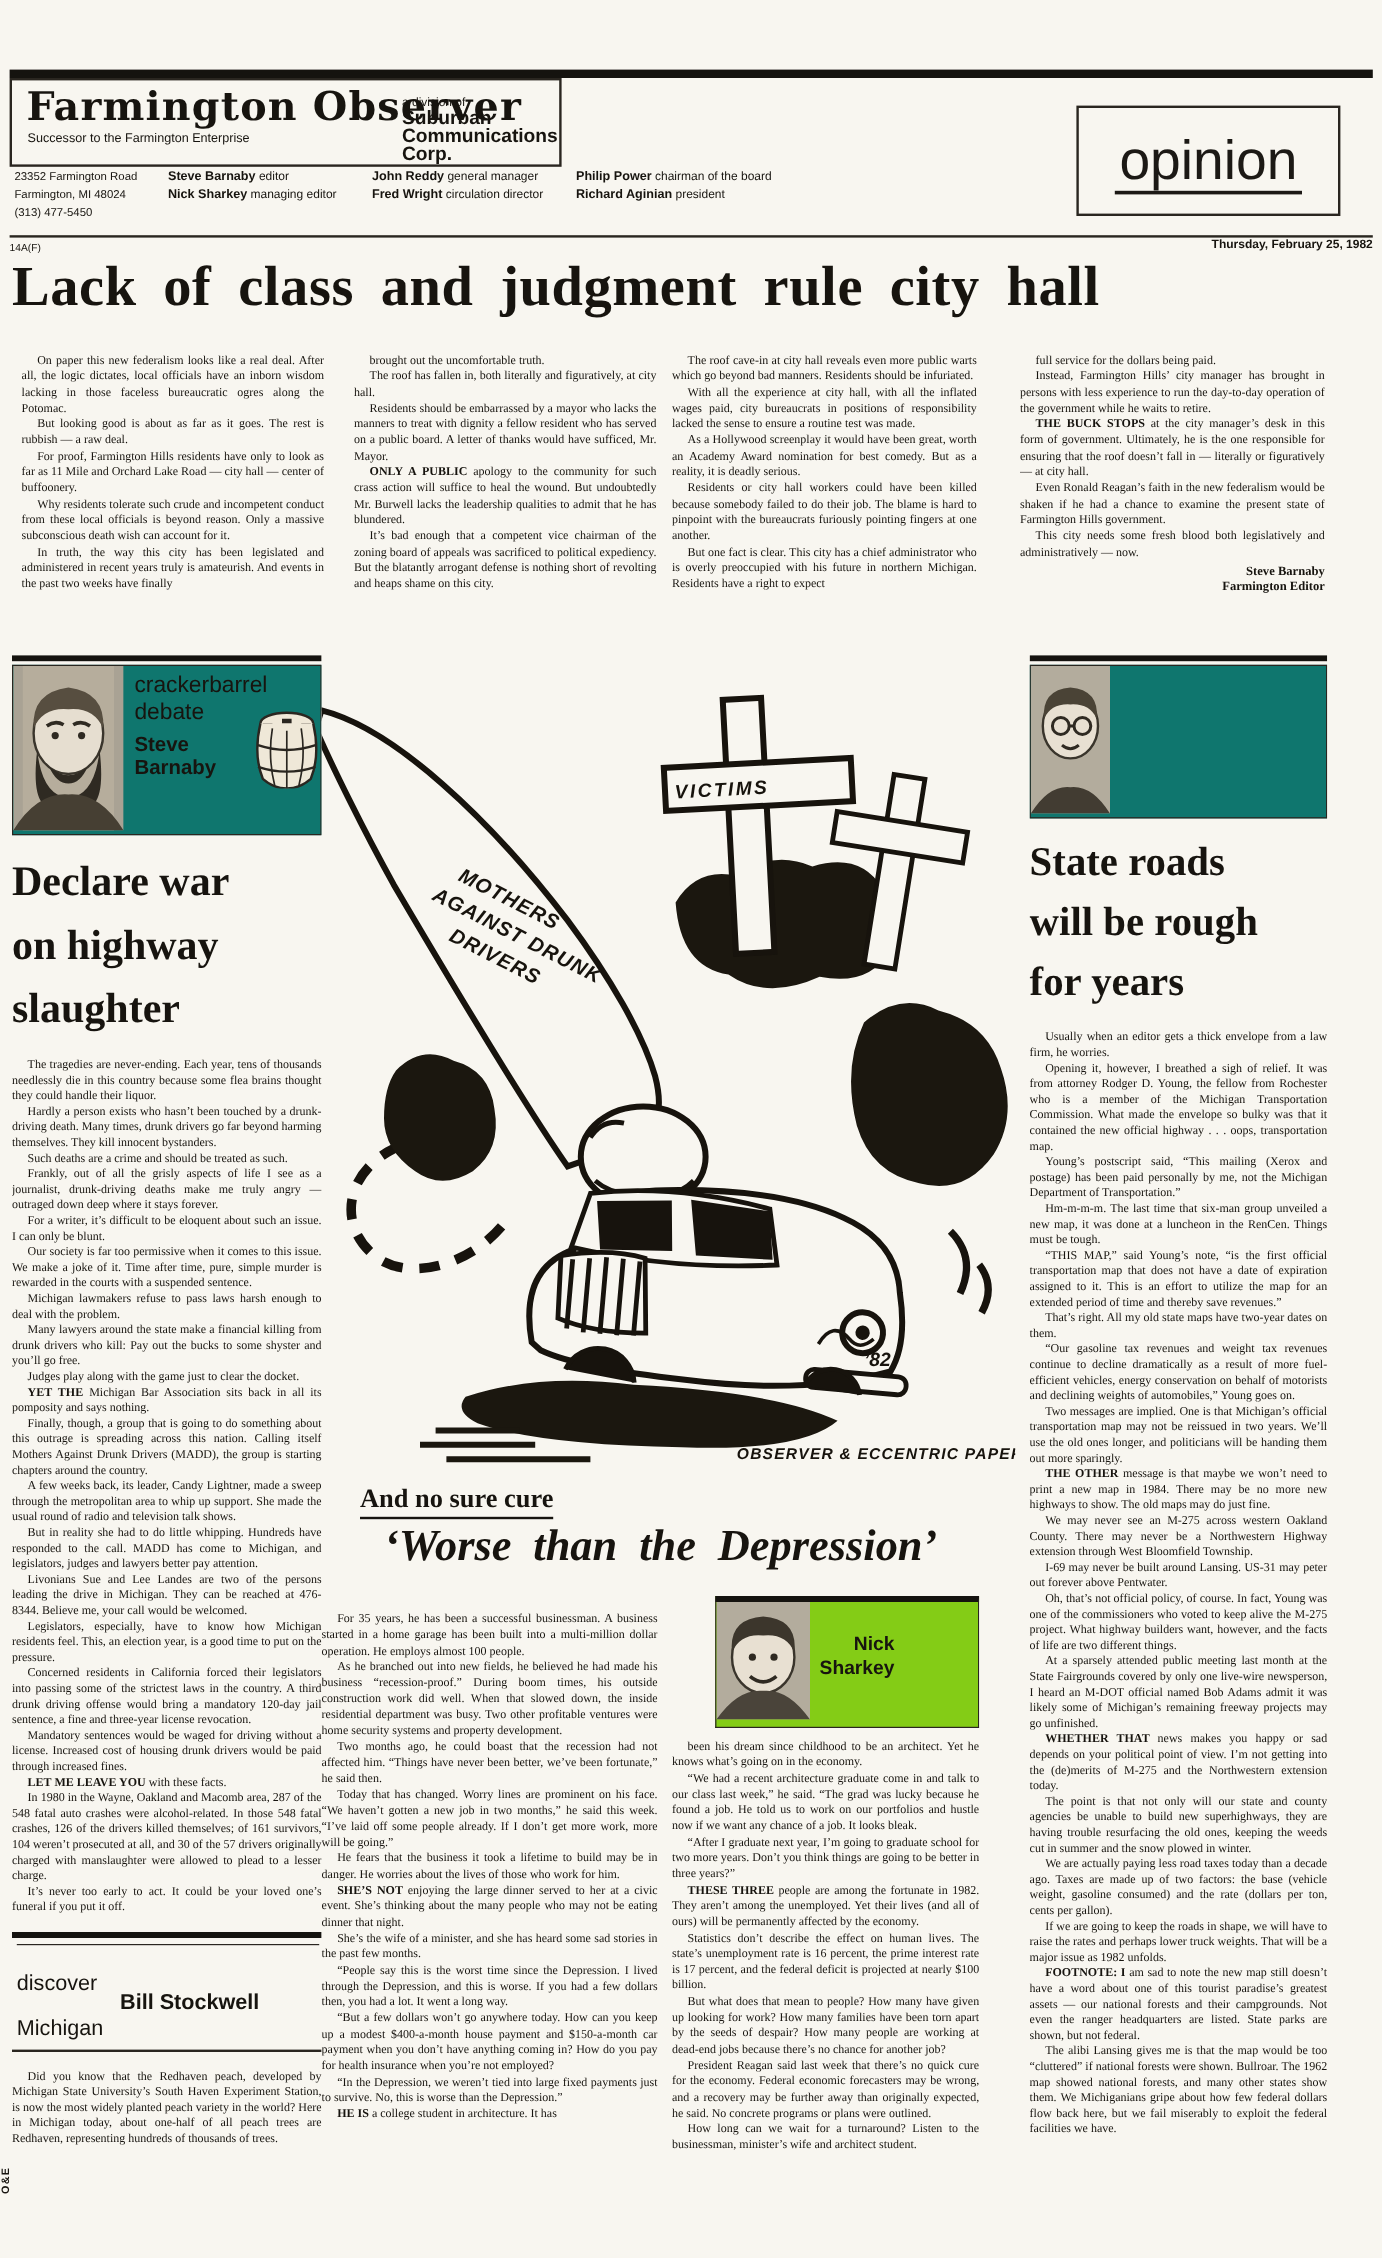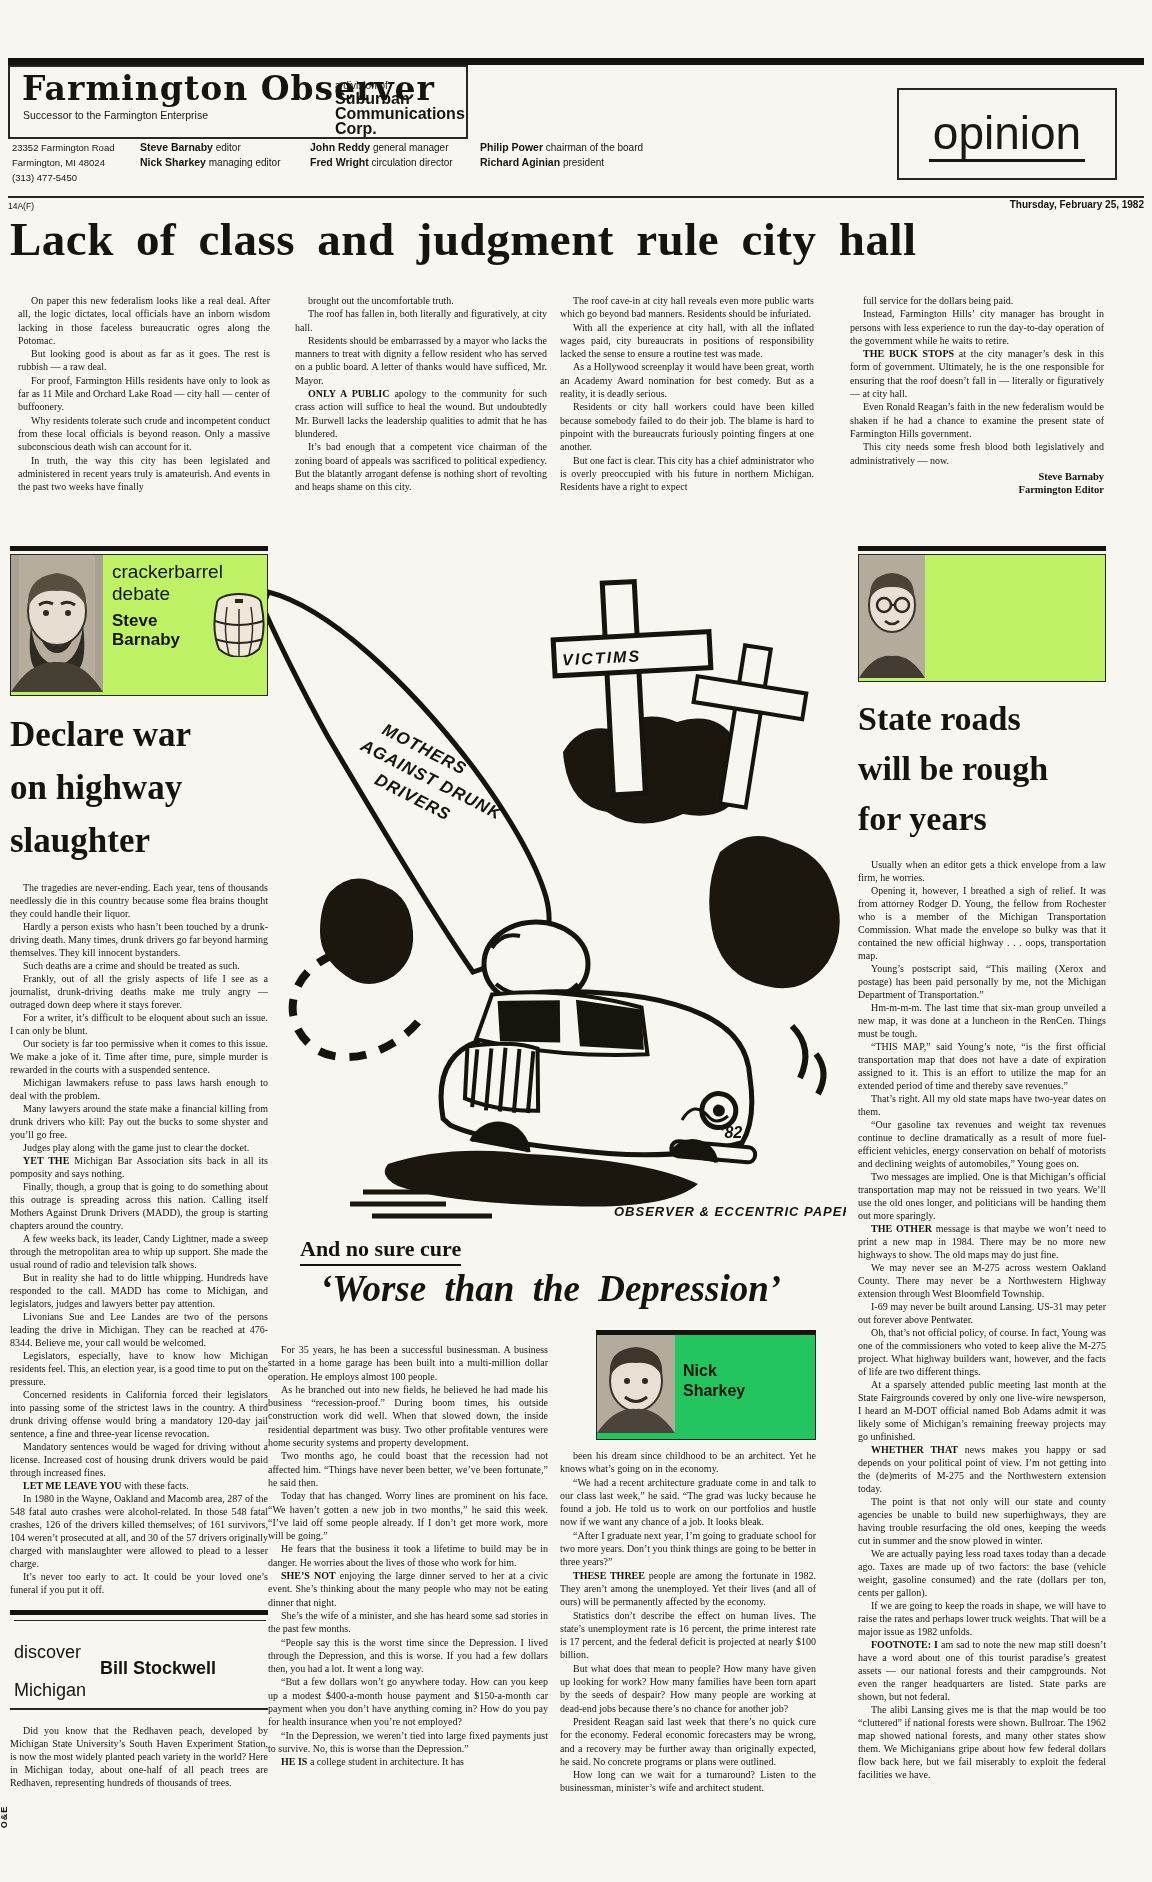--- a/index.html
+++ b/index.html
@@ -28,39 +28,39 @@
   
   .main-headline{left:10px;top:210px;width:1136px;font-weight:bold;font-size:47px;
                  letter-spacing:.5px;word-spacing:10px;line-height:58px;}
   .ed-col{top:294px;height:250px;overflow:hidden;}
   .np{font-size:10px;line-height:13.3px;text-align:justify;}
   .np p,.para{margin:0;text-indent:13px;}
   .byline{margin-top:3px;text-align:right;font-weight:bold;font-size:10.5px;line-height:13px;text-indent:0;}
   
   .rail{overflow:hidden;}
   .rail-bar{height:5px;background:#15130f;margin-bottom:3px;}
-  .feat-box{border:1.5px solid #2a2620;display:flex;background:#bef264;}
+  .feat-box{border:1.5px solid #2a2620;display:flex;background:#0f766e;}
   .cb-right{padding:6px 4px 0 9px;position:relative;flex:1;}
   .cb-light{font-family:"Liberation Sans",sans-serif;font-size:19px;line-height:22px;}
   .cb-bold{font-family:"Liberation Sans",sans-serif;font-weight:bold;font-size:17px;line-height:19px;}
   .cb-bold.mt{margin-top:6px;}
   .rail-headline{margin-top:12px;font-weight:bold;font-size:35px;line-height:53px;}
   .rail-body{margin-top:14px;font-size:10px;line-height:13px;text-align:justify;}
   .disc-box{margin-top:14px;border-top:5px solid #15130f;border-bottom:2px solid #2a2620;padding:5px 2px 6px 4px;position:relative;}
   .disc-inner{border-top:1.5px solid #2a2620;padding-top:5px;display:flex;align-items:center;}
   .disc-light{font-family:Liberation Sans, sans-serif;font-size:18px;line-height:23px;margin-top:15px;}
   .disc-author{font-family:"Liberation Sans",sans-serif;font-weight:bold;font-size:18px;margin-left:14px;margin-top:8px;}
   .oe-vert{left:-7px;top:1812px;transform:rotate(-90deg);font-family:"Liberation Sans",sans-serif;
            font-size:9px;font-weight:bold;letter-spacing:1px;}
   
   .kicker{left:300px;top:1236px;font-weight:bold;font-size:22px;border-bottom:2.5px solid #17140f;padding-bottom:2px;}
   .worse-headline{left:288px;top:1266px;width:560px;font-weight:bold;font-style:italic;
                   font-size:37px;word-spacing:9px;line-height:46px;margin-left:32px;}
   .sharkey-box{width:218px;margin-left:auto;border:1.5px solid #2a2620;border-top:5px solid #15130f;
-               height:104px;display:flex;background:#22c55e;margin-bottom:9px;}
+               height:104px;display:flex;background:#84cc16;margin-bottom:9px;text-align:right;}
   .sh-name{padding:26px 0 0 8px;font-family:"Liberation Sans",sans-serif;font-weight:bold;font-size:16px;line-height:20px;}
   .tim-name{padding:32px 0 0 12px;font-family:"Liberation Sans",sans-serif;font-weight:bold;font-size:19px;line-height:23px;}
   strong{font-weight:bold;}
   .cartoon-svg text{font-family:"Liberation Sans",sans-serif;}
   .hand-label{font-weight:bold;font-style:italic;font-size:17px;letter-spacing:1px;}
   .cartoon-credit{font-weight:bold;font-style:italic;font-size:13px;letter-spacing:1px;}
   .victims{font-weight:bold;font-style:italic;font-size:16px;letter-spacing:2px;}
   .sig82{font-style:italic;font-weight:bold;font-size:16px;}
 </style>
 </head>

